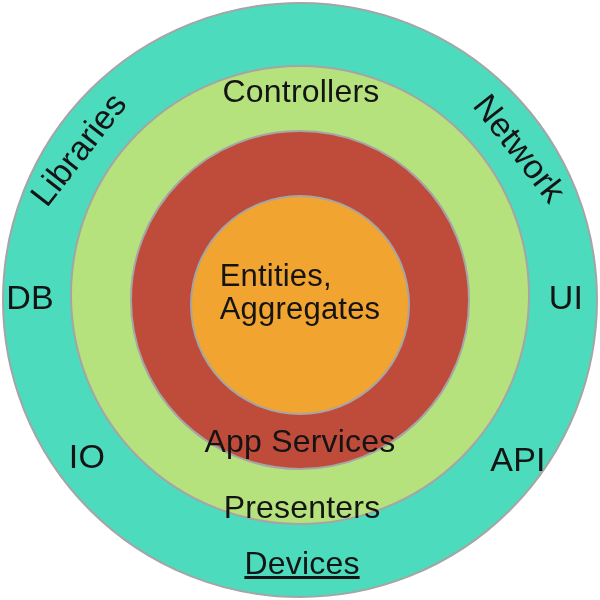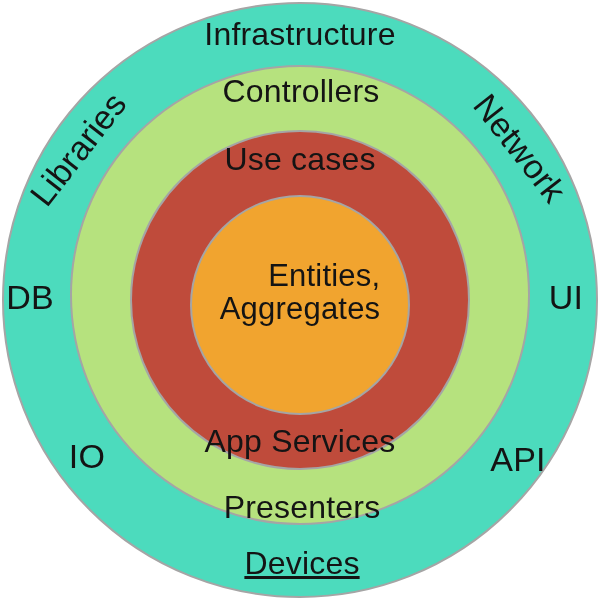--- a/index.html
+++ b/index.html
@@ -45,60 +45,58 @@
   .lbl-api  { left: 518px; top: 459px; }
 
   .lbl-libraries { left: 78px;  top: 149px; transform: translate(-50%, -50%) rotate(-52deg); }
   .lbl-network   { left: 520px; top: 148px; transform: translate(-50%, -50%) rotate(52deg);  }
 
   .core-text {
     position: absolute;
     left: 300px;
     top: 292px;
     transform: translate(-50%, -50%);
-    text-align: right;
+    text-align: left;
     font-size: 31px;
     line-height: 33px;
     letter-spacing: 0.2px;
   }
 </style>
 </head>
 <body>
 
 <div class="stage">
 
   <div class="ring ring-outer" style="background: rgb(76, 219, 189);"></div>
 
   <div class="ring ring-adapters" style="background: rgb(182, 226, 126);"></div>
 
   <div class="ring ring-application" style="background: rgb(191, 75, 59);"></div>
 
   <div class="ring ring-core" style="background: rgb(241, 164, 47);"></div>
 
-  <div class="lbl lbl-infrastructure">Infrastructure</div>
 
   <div class="lbl side lbl-libraries">Libraries</div>
 
   <div class="lbl side lbl-network">Network</div>
 
   <div class="lbl side lbl-db">DB</div>
 
   <div class="lbl side lbl-ui">UI</div>
 
   <div class="lbl side lbl-io">IO</div>
 
   <div class="lbl side lbl-api">API</div>
 
   <div class="lbl lbl-devices">Devices</div>
 
   <div class="lbl lbl-presenters">Controllers</div>
 
   <div class="lbl lbl-controllers">Presenters</div>
 
-  <div class="lbl lbl-usecases">Use cases</div>
 
   <div class="lbl lbl-appservices">App Services</div>
 
   <div class="core-text">
     <div>Entities,</div>
     <div>Aggregates</div>
   </div>
 
 </div>
 

